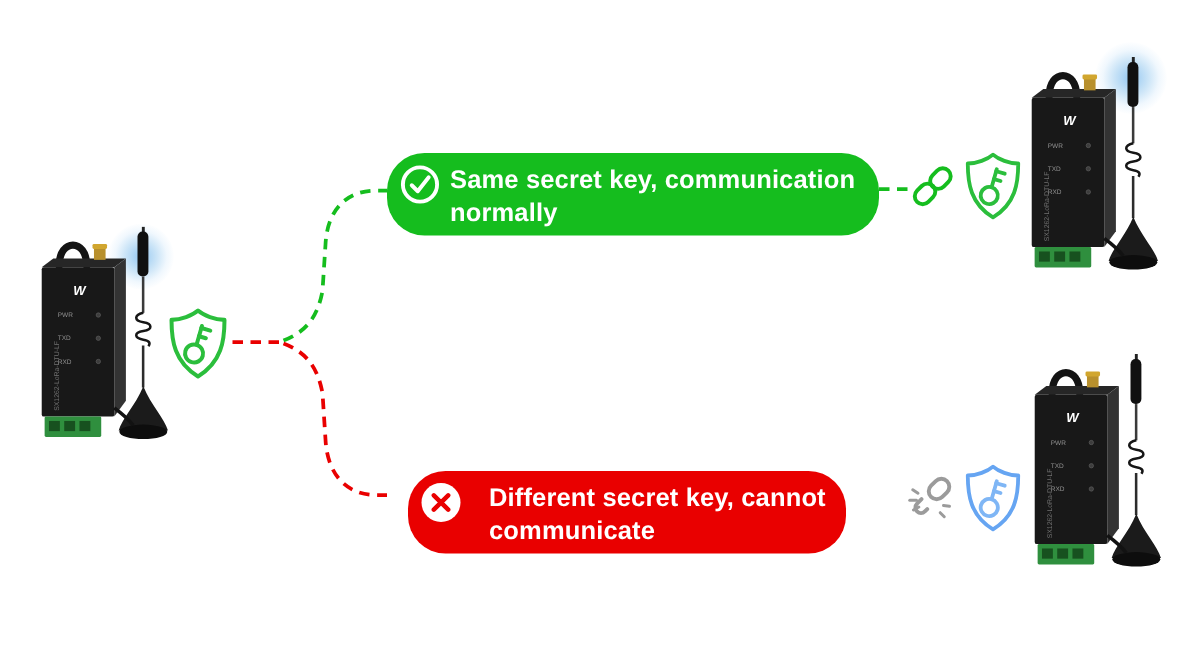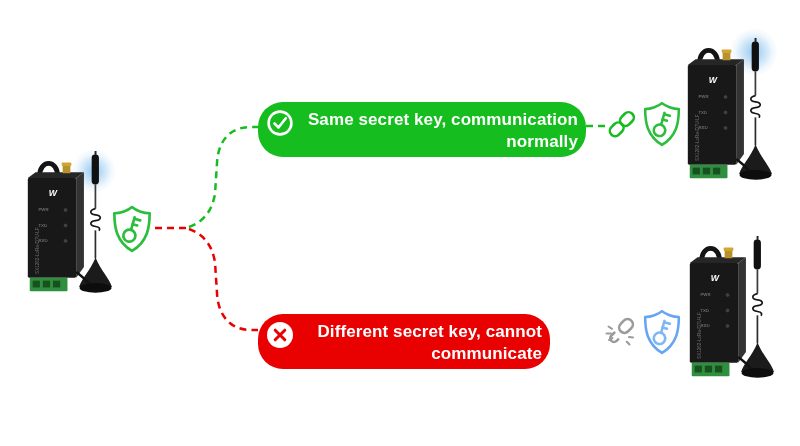--- a/index.html
+++ b/index.html
@@ -1,19 +1,18 @@
 <!DOCTYPE html>
 <html style="--success_green: #15BD1E; --fail_red: #E90000; --shield_green: #2BBE3C; --shield_blue: #66A5F2; --key_blue: #7FB6F5; --broken_gray: #9B9B9B; --glow_blue: #A9D3F2;"><head>
 <meta charset="utf-8">
 <style>
   html,body{margin:0;padding:0;background:#ffffff;}
   .canvas{
     position:relative;width:800px;height:446px;background:#ffffff;overflow:hidden;
     font-family:"Liberation Sans","DejaVu Sans",sans-serif;
-    text-align:right;
   }
   .abs{position:absolute;}
   
   .glow{
     position:absolute;border-radius:50%;
     background:radial-gradient(circle,
       rgba(142,196,240,0.95) 0%,
       rgba(169,211,242,0.60) 34%,
       rgba(205,230,250,0.30) 55%,
       rgba(255,255,255,0) 72%);
@@ -132,21 +131,21 @@
     </svg>
   <svg class="abs shield-green" style="left:642px;top:100px;" width="40" height="48" viewBox="0 0 44 52">
       <use href="#sym-shield"></use>
     </svg>
 
   <div class="glow" style="left:730px;top:28px;width:48px;height:48px;"></div>
   <svg class="abs" style="left:682px;top:38px;" width="90" height="149" viewBox="0 0 186 308">
       <use href="#sym-device"></use>
     </svg>
 
-  <div class="banner fail" style="left:258px;top:314px;width:292px;min-height:52px;">
+  <div class="banner fail" style="left:272px;top:314px;width:292px;min-height:52px;gap:12px;">
     <svg class="badge" width="28" height="28" viewBox="0 0 28 28">
       <circle cx="14" cy="14" r="13" fill="#ffffff"></circle>
       <path d="M9.2,9.2 L18.8,18.8 M18.8,9.2 L9.2,18.8" stroke="var(--fail_red)" stroke-width="3" stroke-linecap="round"></path>
     </svg>
     <div class="banner-text">Different secret key, cannot communicate</div>
   </div>
 
   <svg class="abs" style="left:602px;top:314px;" width="36" height="36" viewBox="0 0 36 36">
       <use href="#sym-broken-link"></use>
     </svg>

